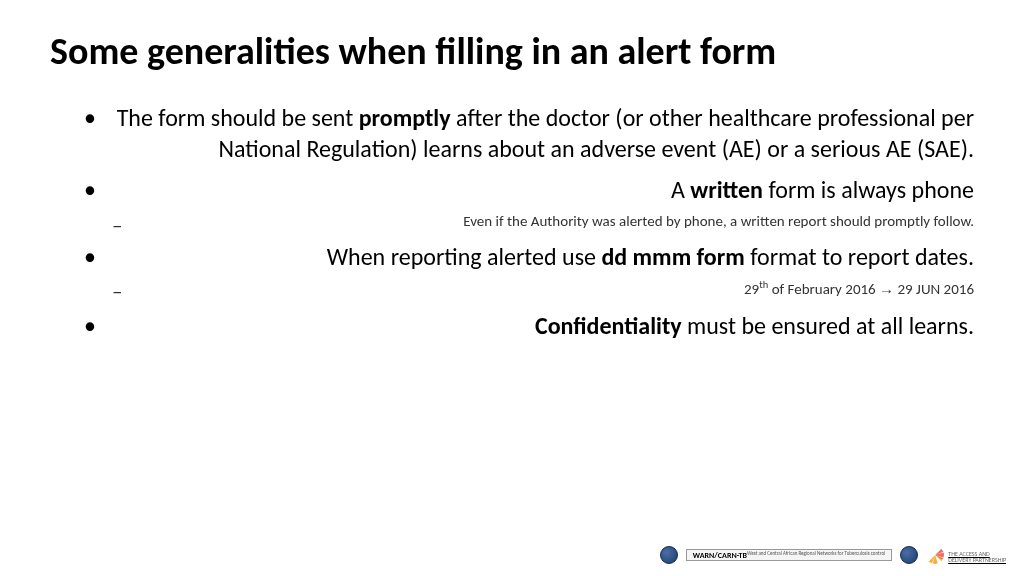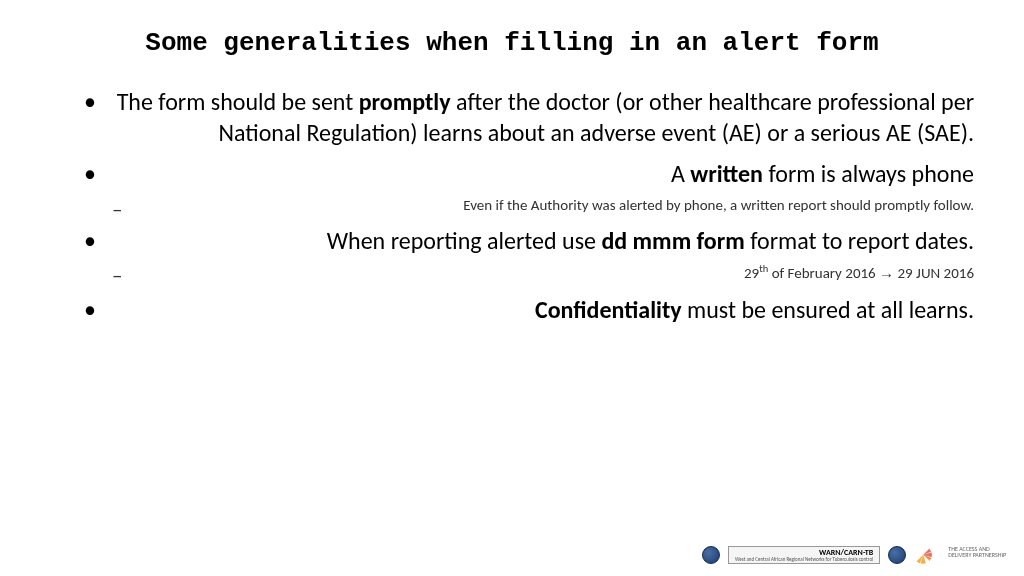--- a/index.html
+++ b/index.html
@@ -15,26 +15,25 @@
       position: relative;
       overflow: hidden;
     }
     .slide {
       width: 100%;
       height: 100%;
       padding: 28px 50px 50px 50px;
       position: relative;
     }
     .title {
-      font-size: 26px;
+      font-size: 38px;
       font-weight: bold;
       color: #000;
-      text-align: center;
+      text-align: left;
       margin-bottom: 28px;
-      font-family: Liberation Mono, monospace;
     }
     .content {
       padding-left: 30px;
     }
     ul.main-list {
       list-style: none;
     }
     ul.main-list > li {
       position: relative;
       padding-left: 28px;
@@ -90,40 +89,41 @@
     }
     .logo-circle {
       width: 18px;
       height: 18px;
       border-radius: 50%;
       background: radial-gradient(circle at 35% 35%, #4a6fa5, #1a3a6e);
       border: 1px solid #0f2850;
     }
     .warn-label {
       display: flex;
-      flex-direction: column;
-      align-items: flex-end;
+      flex-direction: row;
+      align-items: flex-start;
       background: #f5f5f5;
       border: 1px solid #999;
       padding: 1px 6px;
       font-size: 7px;
       line-height: 1.1;
     }
     .warn-title {
       font-weight: bold;
       font-size: 8px;
     }
     .warn-sub {
       font-size: 5px;
       color: #555;
     }
     .adp-logo {
       display: flex;
-      align-items: flex-start;
-      gap: 16px;
+      align-items: flex-end;
+      gap: 4px;
+      text-decoration: underline;
     }
     .adp-burst {
       width: 18px;
       height: 18px;
       position: relative;
     }
     .adp-burst::before {
       content: "";
       position: absolute;
       width: 100%;

